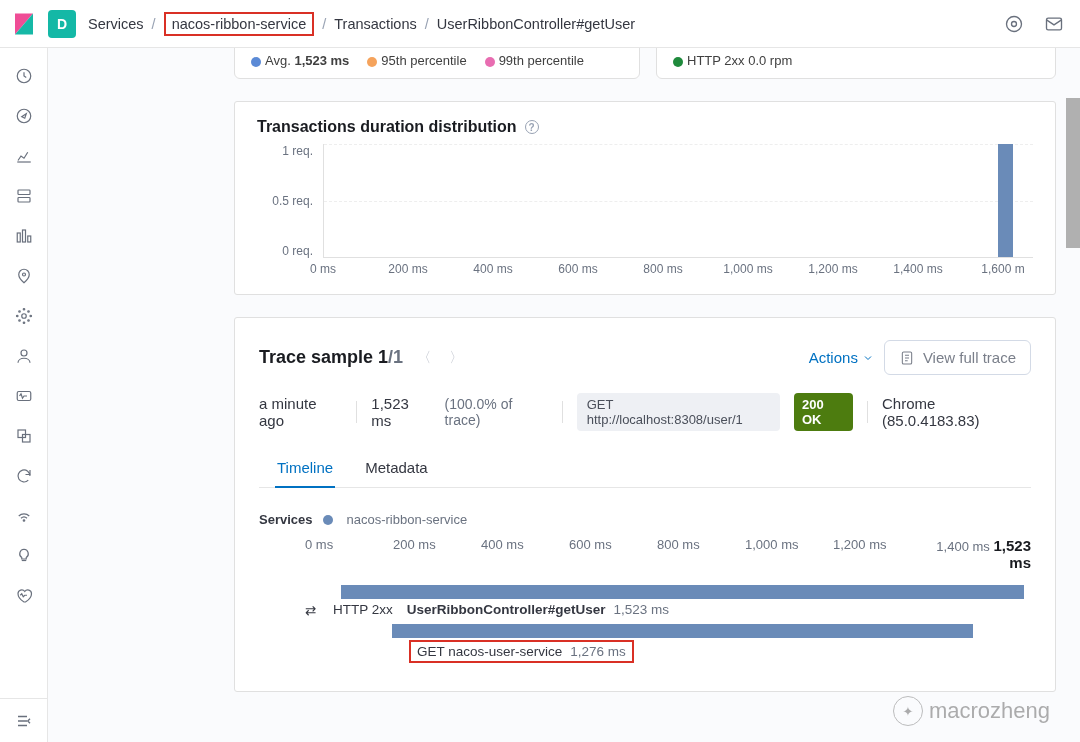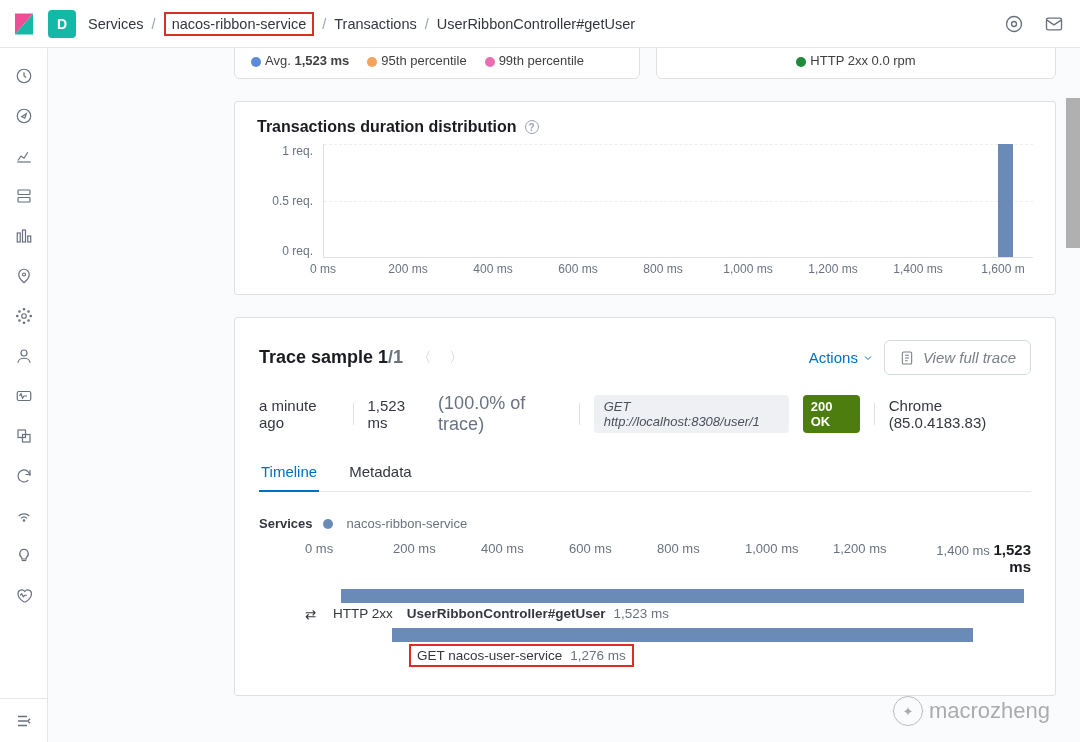--- a/index.html
+++ b/index.html
@@ -19,21 +19,21 @@
 .side { width:48px; border-right:1px solid #e6e6e6; display:flex; flex-direction:column; align-items:center; padding-top:16px; gap:16px; }
 .side-icon { width:24px; height:24px; display:flex; align-items:center; justify-content:center; color:#69707d; cursor:pointer; }
 .side-bottom { margin-top:auto; padding-bottom:12px; }
 
 .main { flex:1; background:#fafbfd; overflow:auto; position:relative; padding:0 0 20px 0; }
 .rail { position:absolute; right:0; top:50px; width:14px; height:150px; background:#b0b0b0; border-radius:0; }
 
 
 .legend-row { display:flex; gap:16px; padding:0 0 0 186px; margin-top:-6px; }
 .legend-box { flex:1; background:#fff; border:1px solid #e0e0e0; border-radius:6px; padding:10px 16px; display:flex; gap:18px; align-items:center; color:#404040; font-size:13px; }
-.legend-box.right { margin-right:24px; flex:0 0 400px; justify-content:center; }
+.legend-box.right { margin-right:24px; flex:0 0 400px; justify-content:flex-start; }
 .dot { width:10px; height:10px; border-radius:50%; display:inline-block; margin-right:4px; vertical-align:middle; }
 
 .panel { margin:22px 24px 0 186px; background:#fff; border:1px solid #e0e0e0; border-radius:3px; }
 
 .dist-panel { padding:16px 22px 10px 22px; }
 .dist-title { font-size:16px; font-weight:600; color:#1a1c21; display:flex; align-items:center; gap:8px; }
 .help { width:14px; height:14px; border:1px solid #98a2b3; border-radius:50%; display:inline-flex; align-items:center; justify-content:center; font-size:10px; color:#98a2b3; }
 
 .chart { margin-top:8px; height:140px; position:relative; }
 .y-labels { position:absolute; left:0; top:0; bottom:26px; width:66px; display:flex; flex-direction:column; justify-content:space-between; align-items:flex-end; font-size:12px; color:#6a7280; padding-right:10px; }
@@ -43,31 +43,31 @@
 .x-labels { position:absolute; left:66px; right:0; bottom:0; height:22px; display:flex; justify-content:space-between; font-size:12px; color:#6a7280; }
 .xlab { width:60px; text-align:center; margin-left:-30px; }
 
 .trace-panel { padding:22px 24px; }
 .trace-head { display:flex; align-items:center; gap:10px; }
 .trace-title { font-size:18px; font-weight:600; color:#1a1c21; }
 .pg-count { color:#6a7280; }
 .pager-btn { color:#c3c7d0; cursor:pointer; font-size:14px; padding:0 4px; }
 .trace-head-grow { flex:1; }
 .actions-link { color:#0071c2; font-size:15px; cursor:pointer; display:inline-flex; align-items:center; gap:4px; }
-.btn-outline { border:1px solid #d3dae6; background:#fff; padding:8px 14px; border-radius:6px; color:#7a7f8a; font-size:15px; display:inline-flex; align-items:center; gap:8px; cursor:pointer;font-style:italic; }
+.btn-outline { border:1px solid #d3dae6; background:#fff; padding:8px 14px; border-radius:6px; color:#7a7f8a; font-size:15px; display:inline-flex; align-items:center; gap:8px; cursor:pointer; }
 
 .trace-meta { display:flex; align-items:center; gap:14px; margin-top:18px; font-size:15px; color:#343741; }
 .divider { width:1px; height:22px; background:#e0e0e0; }
-.percent { color:#6a7280; font-size:18px; }
-.req-pill { background:#eef0f4; padding:4px 10px; border-radius:4px; font-size:13px; font-family:Menlo,Consolas,monospace; color:#4a4f5a;font-style:italic; }
+.percent { color:#6a7280; font-size:14px; }
+.req-pill { background:#eef0f4; padding:4px 10px; border-radius:4px; font-size:13px; font-family:Menlo,Consolas,monospace; color:#4a4f5a; }
 .ok-pill { background:#4d7c0f; color:#fff; padding:4px 8px; border-radius:4px; font-size:13px; font-weight:600; }
 
 .tabs { display:flex; gap:28px; margin-top:18px; border-bottom:1px solid #e6e6e6; }
 .tab { padding:10px 2px; font-size:15px; color:#343741; cursor:pointer; }
-.tab.active { color:#0071c2; border-bottom:2px solid #0071c2; margin-bottom:-1px; }
+.tab.active { color:#0071c2; border-bottom:2px solid #0071c2; margin-bottom:-1px;margin-left:16px; }
 
 .svc-row { display:flex; align-items:center; gap:10px; margin-top:24px; font-size:13px; color:#6a7280; }
 .svc-label { font-weight:600; color:#343741; }
 
 .wrow { margin-top:10px; }
 .tl-ticks { display:flex; font-size:13px; color:#6a7280; padding-left:46px; }
 .tl-tick { flex:1; }
 .tl-tick.last { text-align:right; flex:0 0 110px; }
 .tl-total { font-weight:700; color:#1a1c21; font-size:15px; }
 

